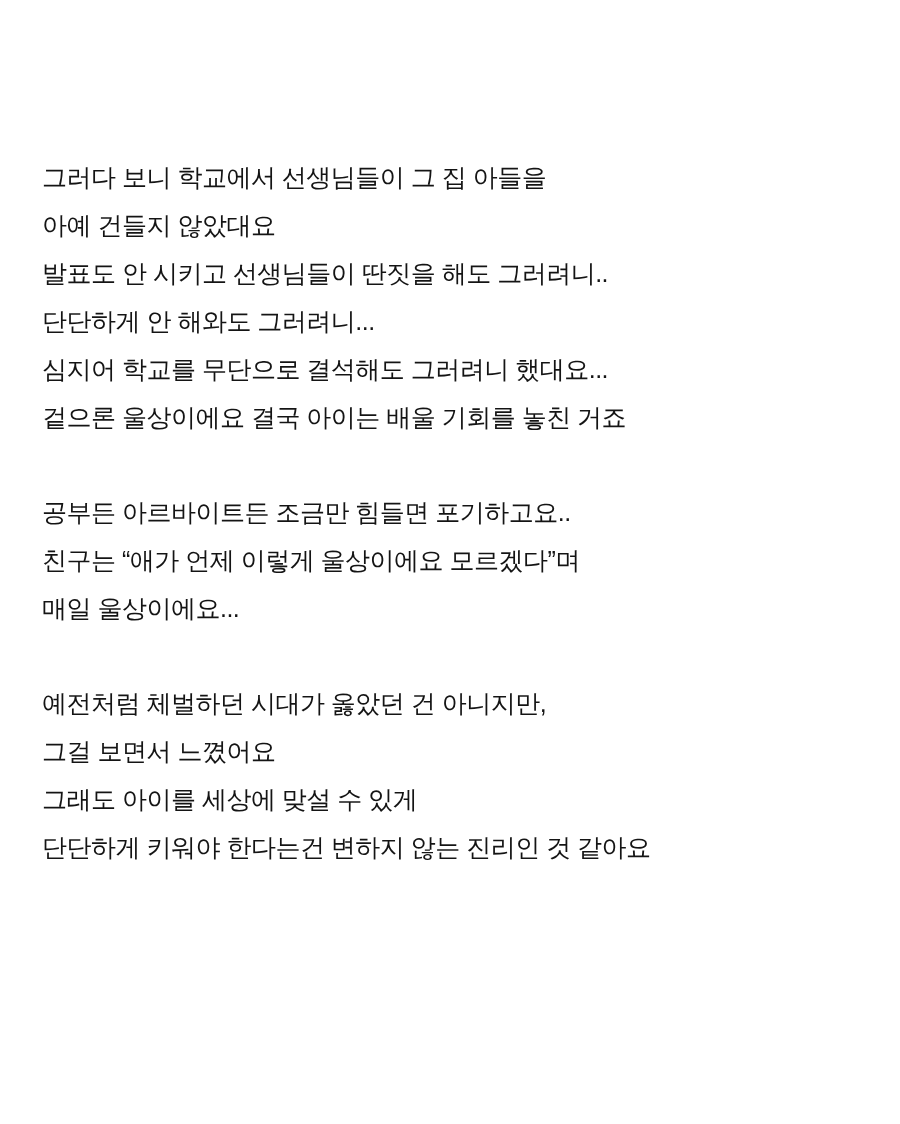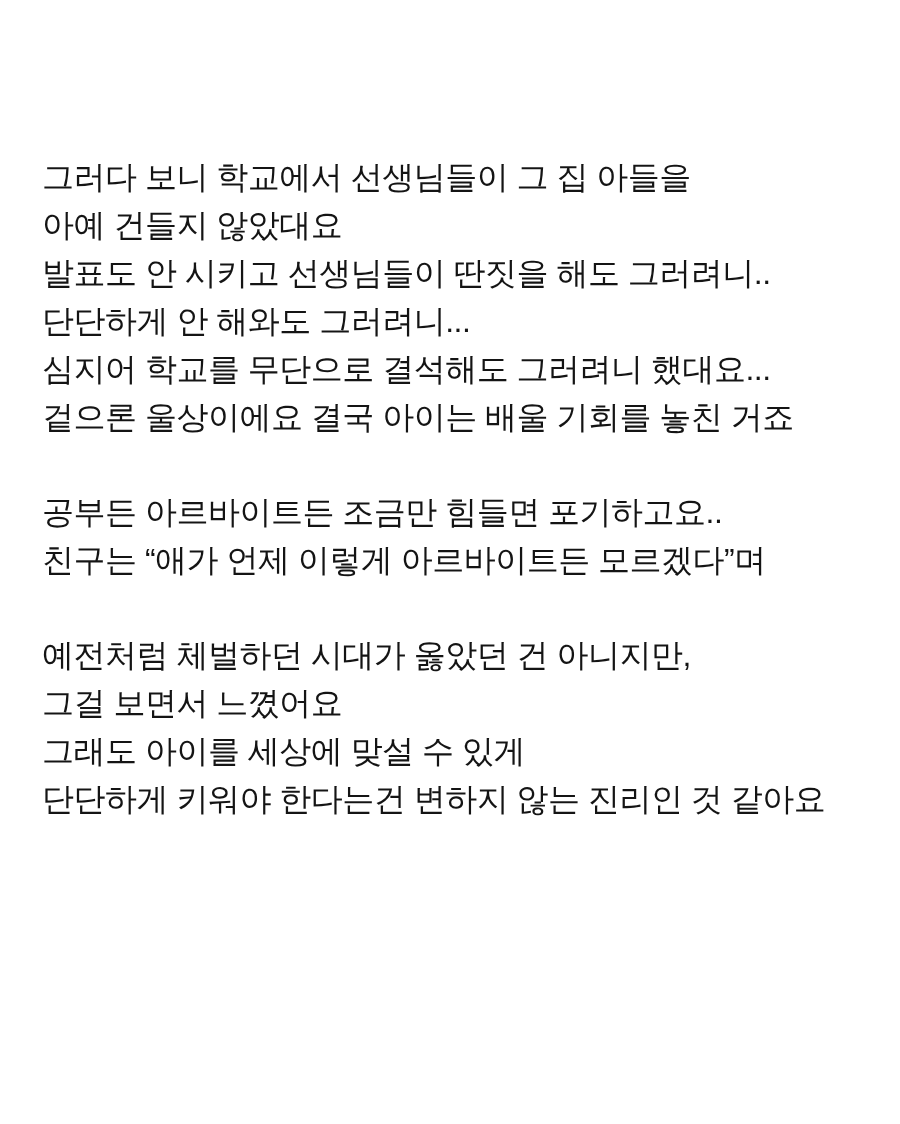--- a/index.html
+++ b/index.html
@@ -29,21 +29,21 @@
 
   .paragraph {
     margin-bottom: 47px;
   }
 
   .paragraph:last-child {
     margin-bottom: 0;
   }
 
   .text-line {
-    font-size: 32px;
+    font-size: 25px;
     line-height: 48px;
     font-weight: 400;
     letter-spacing: -0.5px;
     white-space: nowrap;
     color: #141414;
   }
 </style>
 </head>
 <body>
 
@@ -54,21 +54,22 @@
       <div class="text-line">그러다 보니 학교에서 선생님들이 그 집 아들을</div>
       <div class="text-line">아예 건들지 않았대요</div>
       <div class="text-line">발표도 안 시키고 선생님들이 딴짓을 해도 그러려니..</div>
       <div class="text-line">단단하게 안 해와도 그러려니...</div>
       <div class="text-line">심지어 학교를 무단으로 결석해도 그러려니 했대요...</div>
       <div class="text-line">겉으론 울상이에요 결국 아이는 배울 기회를 놓친 거죠</div>
     </div>
 
     <div class="paragraph">
       <div class="text-line">공부든 아르바이트든 조금만 힘들면 포기하고요..</div>
-      <div class="text-line">친구는 “애가 언제 이렇게 아르바이트든 모르겠다”며</div>
+      <div class="text-line">친구는 “애가 언제 이렇게 울상이에요 모르겠다”며</div>
+      <div class="text-line">매일 울상이에요...</div>
     </div>
 
     <div class="paragraph">
       <div class="text-line">예전처럼 체벌하던 시대가 옳았던 건 아니지만,</div>
       <div class="text-line">그걸 보면서 느꼈어요</div>
       <div class="text-line">그래도 아이를 세상에 맞설 수 있게</div>
       <div class="text-line">단단하게 키워야 한다는건 변하지 않는 진리인 것 같아요</div>
     </div>
 
   </div>

